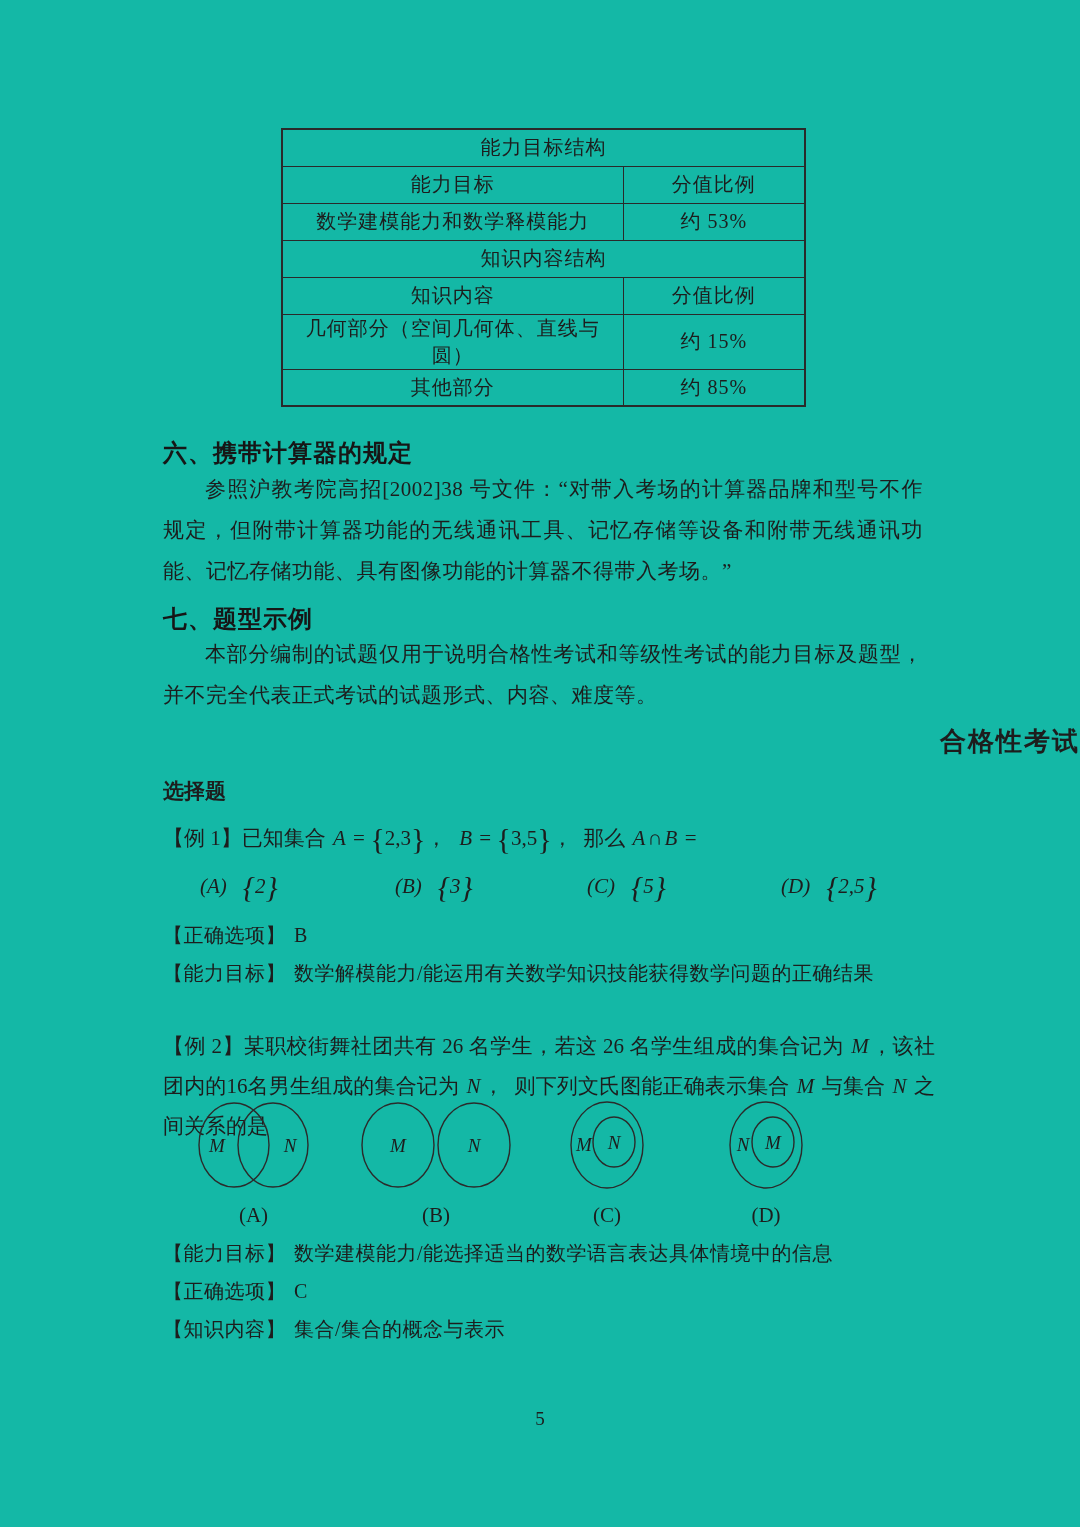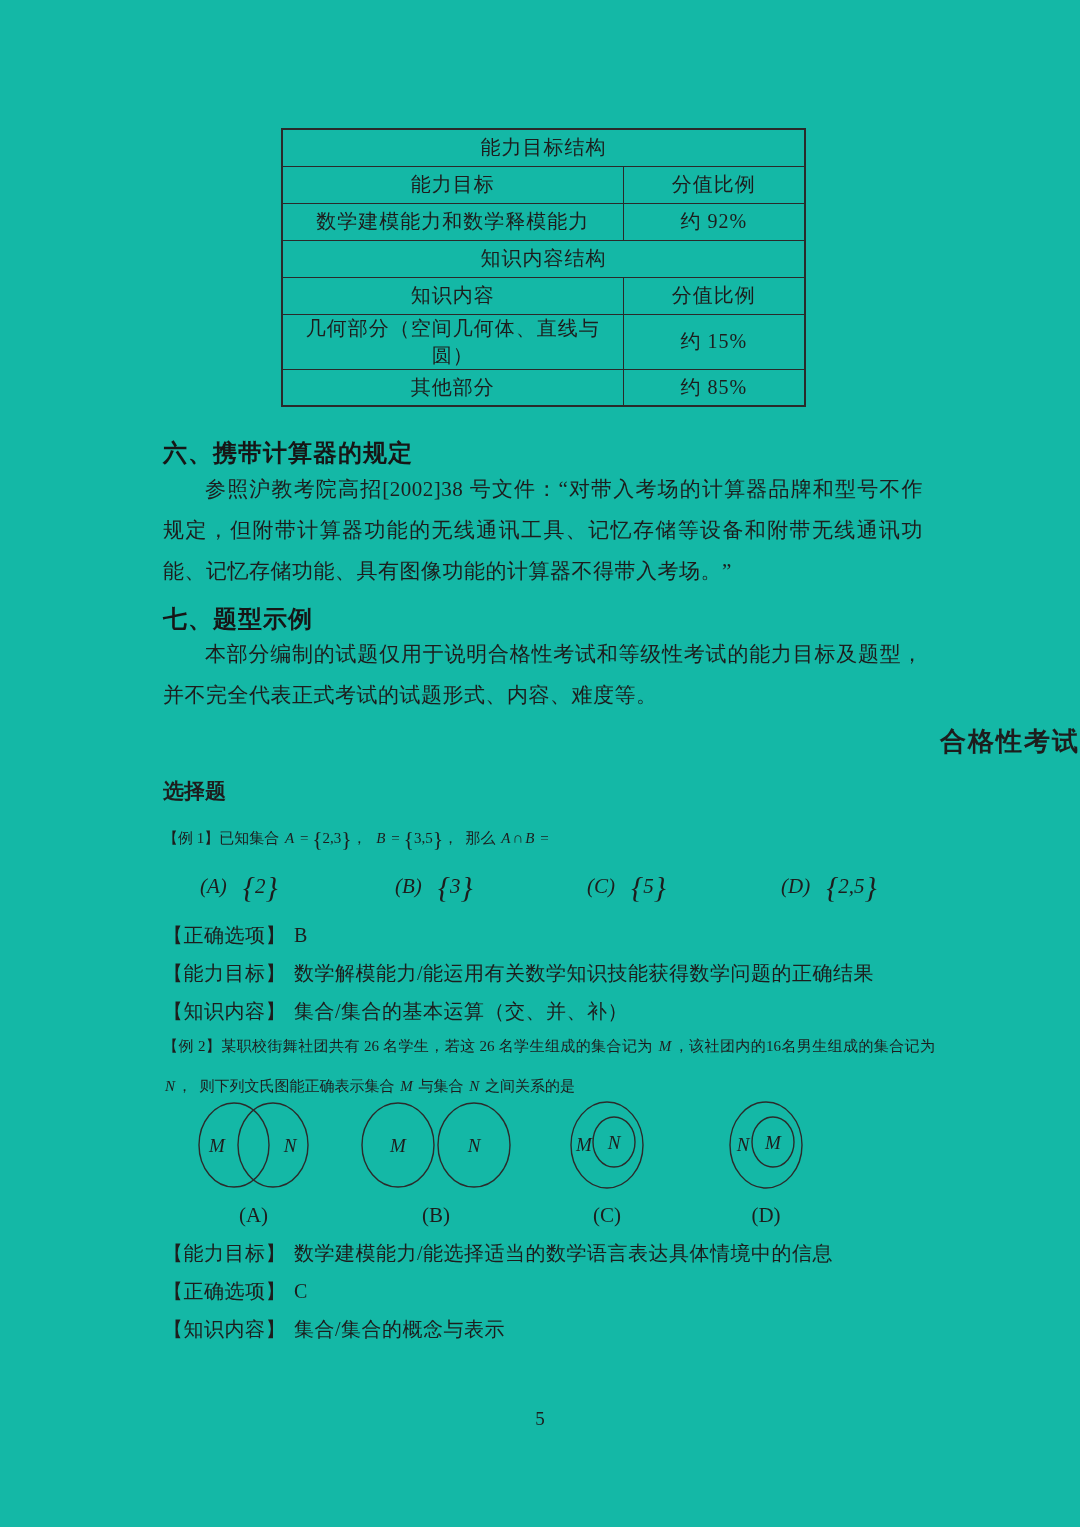--- a/index.html
+++ b/index.html
@@ -63,21 +63,21 @@
     margin: 0;
   }
   .qtype {
     font-family: "Liberation Sans", "DejaVu Sans", sans-serif;
     font-size: 21px;
     font-weight: 700;
     margin: 0;
   }
 
   
-  .stem { font-size: 15px; margin: 0; line-height: 40px; width: 772px; text-align: justify; }
+  .stem { font-size: 21px; margin: 0; line-height: 40px; width: 772px; text-align: justify; }
   .mvar { font-style: italic; font-family: "Liberation Serif", serif; padding: 0 2px; }
   .brace { font-size: 1.45em; line-height: 1; vertical-align: -0.12em; font-weight: 400; }
 
   
   .optrow { position: absolute; height: 42px; width: 772px; font-style: italic; }
   .opt { position: absolute; top: 0; font-size: 21px; white-space: nowrap; }
   .opt .lbl { margin-right: 16px; }
 
   
   .ansline { font-size: 20px; line-height: 38px; margin: 0; letter-spacing: 0.5px; }
@@ -116,21 +116,21 @@
     <tbody>
         <tr>
           <td colspan="2">能力目标结构</td>
         </tr>
     <tr>
       <td>能力目标</td>
       <td>分值比例</td>
     </tr>
     <tr>
       <td>数学建模能力和数学释模能力</td>
-      <td>约 92%</td>
+      <td>约 53%</td>
     </tr>
     <tr>
           <td colspan="2">知识内容结构</td>
         </tr>
     <tr>
       <td>知识内容</td>
       <td>分值比例</td>
     </tr>
     <tr>
       <td>几何部分（空间几何体、直线与圆）</td>
@@ -171,23 +171,20 @@
       <span class="lbl">(D)</span><span><span class="brace">{</span><span>2,5</span><span class="brace">}</span></span>
     </span>
   </div>
 
   <div class="abs" style="left:163px; top:916px;">
     <p class="ansline">
       <span class="tag">【正确选项】</span><span>B</span>
     </p>
     <p class="ansline">
       <span class="tag">【能力目标】</span><span>数学解模能力/能运用有关数学知识技能获得数学问题的正确结果</span>
-    </p>
-    <p class="ansline">
-      <span class="tag">【知识内容】</span><span>集合/集合的基本运算（交、并、补）</span>
     </p>
   </div>
 
   <p class="stem abs" style="left:163px; top:1026px;">
     <span class="tag">【例 2】</span><span><span>某职校街舞社团共有 26 名学生，若这 26 名学生组成的集合记为 </span><span class="mvar">M</span><span>，该社团内的16名男生组成的集合记为 </span><span class="mvar">N</span><span>， 则下列文氏图能正确表示集合 </span><span class="mvar">M</span><span> 与集合 </span><span class="mvar">N</span><span> 之间关系的是</span></span>
   </p>
 
   <div class="vennrow" style="left:163px; top:1100px;">
 
     <div class="venn-opt" style="left:34px;">

